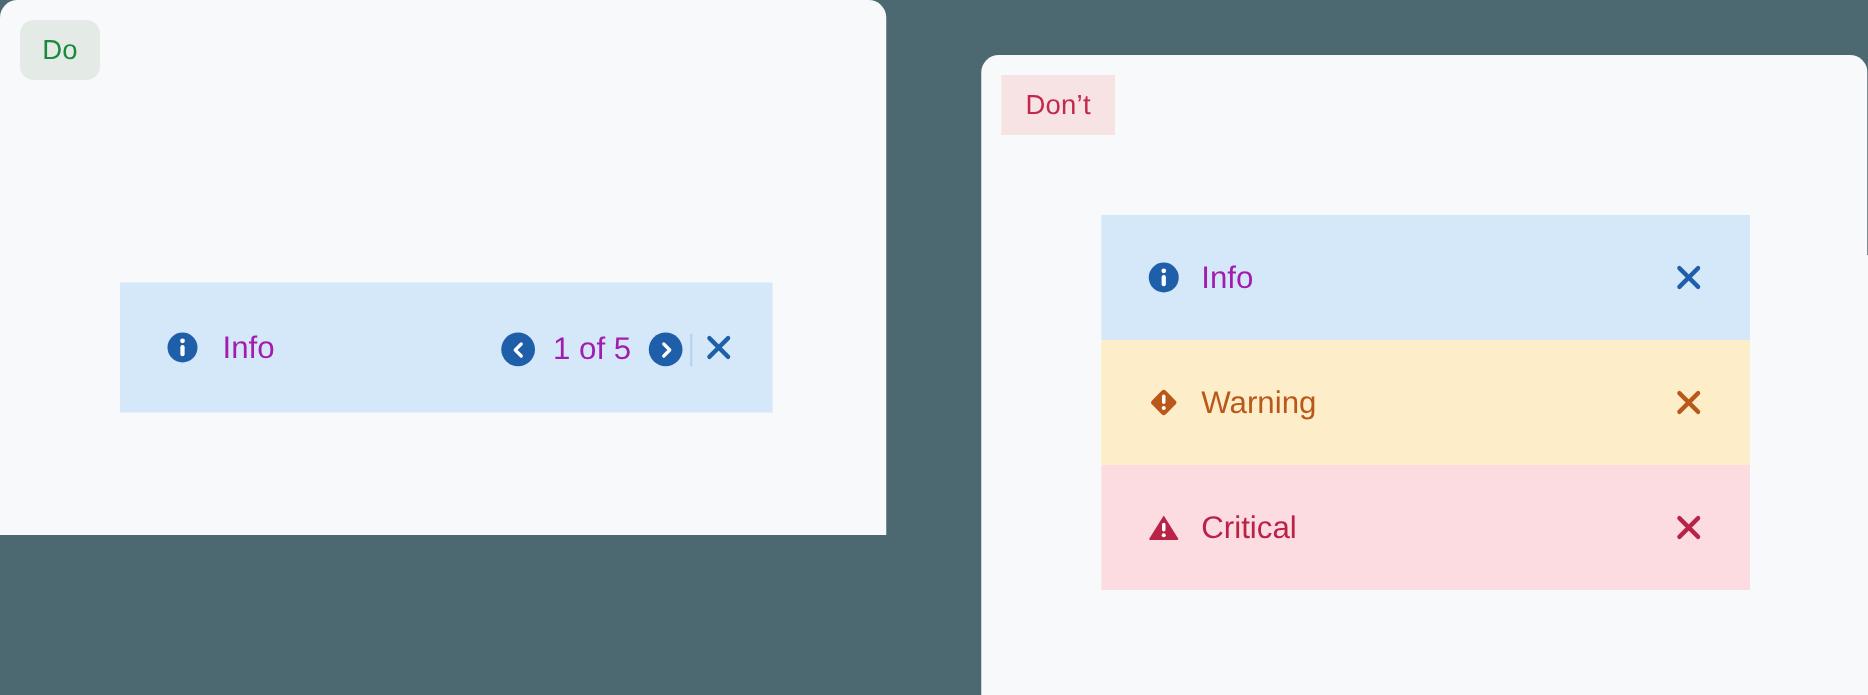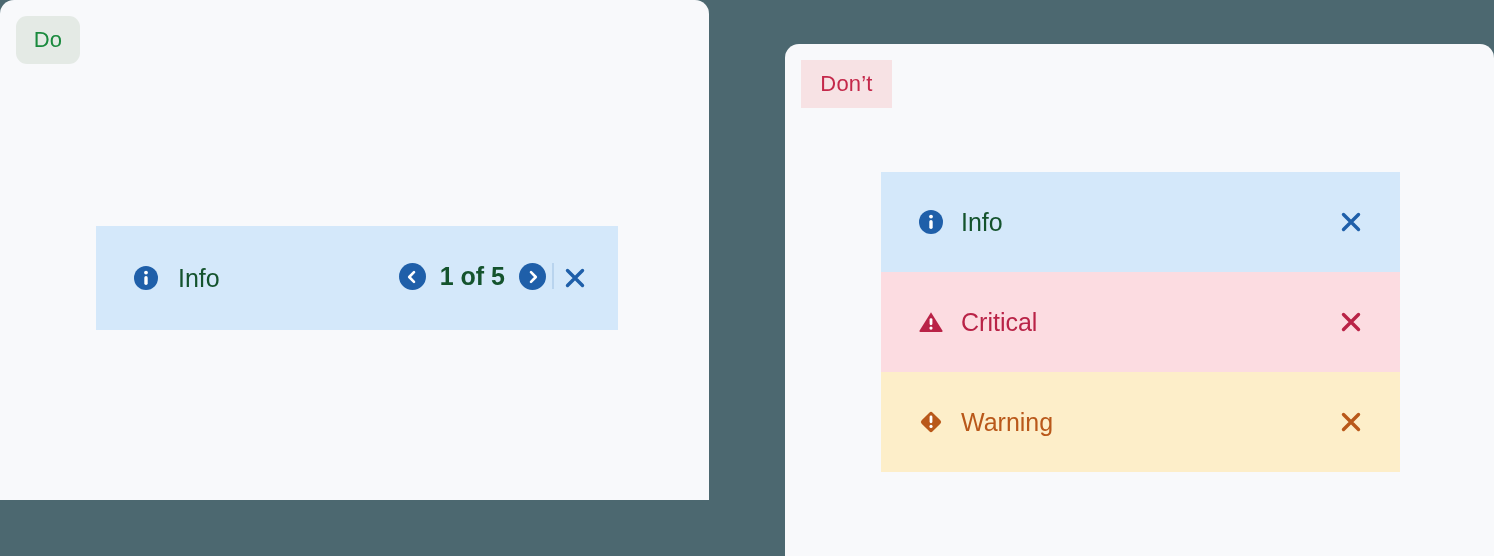--- a/index.html
+++ b/index.html
@@ -24,21 +24,21 @@
 
   
   .panel {
     position: relative;
     background: #f8f9fb;
     border-radius: 14px 14px 0 0;
     overflow: hidden;
   }
   .panel-do {
     width: 709px;
-    height: 500px;
+    height: 428px;
   }
   .panel-dont {
     width: 709px;
     height: 556px;
     margin-top: 44px;
   }
 
   
   .badge {
     position: absolute;
@@ -81,21 +81,21 @@
   }
   .notif-label {
     font-size: 25px;
     line-height: 1;
   }
 
   
   .sev-info      { background: #d4e8fa; }
   .sev-warning   { background: #fdeec9; }
   .sev-critical  { background: #fcdce1; }
-  .fg-info       { color: #14532d; }
+  .fg-info       { color: #a21caf; }
   .fg-warning    { color: #b9581a; }
   .fg-critical   { color: #b92347; }
 
   
   .icon {
     display: inline-flex;
     align-items: center;
     justify-content: center;
     flex: 0 0 auto;
   }
@@ -108,24 +108,23 @@
     top: 226px;
     width: 522px;
     height: 104px;
     padding: 0 28px 0 36px;
     justify-content: flex-start;
   }
   .do-bar .notif-left { gap: 18px; }
   .do-spacer { flex: 1 1 auto; min-width: 60px; }
   .do-right {
     display: flex;
-    align-items: flex-start;
+    align-items: flex-end;
     gap: 0;
     flex: 0 0 auto;
-    font-weight: bold;
   }
   .pager {
     display: flex;
     align-items: center;
     gap: 14px;
   }
   .pager-text {
     font-size: 25px;
     line-height: 1;
     white-space: nowrap;
@@ -239,52 +238,52 @@
           </span>
           <span class="notif-label">Info</span>
         </div>
         <span class="close-btn">
           <svg width="26" height="26" viewBox="0 0 26 26">
             <path d="M5.5 5.5 L20.5 20.5 M20.5 5.5 L5.5 20.5" fill="none" stroke="#1f5fa9" stroke-width="3.4" stroke-linecap="round"></path>
           </svg>
         </span>
       </div>
 
+      <div class="notif dont-row sev-warning fg-warning">
+        <div class="notif-left">
+          <span class="icon">
+            <svg width="28" height="28" viewBox="0 0 28 28">
+              <rect x="6.2" y="6.2" width="15.6" height="15.6" rx="2.4" transform="rotate(45 14 14)" fill="#b9581a"></rect>
+              <rect x="12.6" y="7.6" width="2.8" height="7.6" rx="1.4" fill="#ffffff"></rect>
+              <circle cx="14" cy="18.4" r="1.6" fill="#ffffff"></circle>
+            </svg>
+          </span>
+          <span class="notif-label">Warning</span>
+        </div>
+        <span class="close-btn">
+          <svg width="26" height="26" viewBox="0 0 26 26">
+            <path d="M5.5 5.5 L20.5 20.5 M20.5 5.5 L5.5 20.5" fill="none" stroke="#b9581a" stroke-width="3.4" stroke-linecap="round"></path>
+          </svg>
+        </span>
+      </div>
+
       <div class="notif dont-row sev-critical fg-critical">
         <div class="notif-left">
           <span class="icon">
             <svg width="28" height="28" viewBox="0 0 28 28">
               <path d="M14 4.3 L25.4 22.6 Q26.2 23.9 24.7 23.9 L3.3 23.9 Q1.8 23.9 2.6 22.6 Z" fill="#b92347"></path>
               <rect x="12.6" y="10.2" width="2.8" height="7" rx="1.4" fill="#ffffff"></rect>
               <circle cx="14" cy="20.1" r="1.6" fill="#ffffff"></circle>
             </svg>
           </span>
           <span class="notif-label">Critical</span>
         </div>
         <span class="close-btn">
           <svg width="26" height="26" viewBox="0 0 26 26">
             <path d="M5.5 5.5 L20.5 20.5 M20.5 5.5 L5.5 20.5" fill="none" stroke="#b92347" stroke-width="3.4" stroke-linecap="round"></path>
           </svg>
         </span>
       </div>
 
-      <div class="notif dont-row sev-warning fg-warning">
-        <div class="notif-left">
-          <span class="icon">
-            <svg width="28" height="28" viewBox="0 0 28 28">
-              <rect x="6.2" y="6.2" width="15.6" height="15.6" rx="2.4" transform="rotate(45 14 14)" fill="#b9581a"></rect>
-              <rect x="12.6" y="7.6" width="2.8" height="7.6" rx="1.4" fill="#ffffff"></rect>
-              <circle cx="14" cy="18.4" r="1.6" fill="#ffffff"></circle>
-            </svg>
-          </span>
-          <span class="notif-label">Warning</span>
-        </div>
-        <span class="close-btn">
-          <svg width="26" height="26" viewBox="0 0 26 26">
-            <path d="M5.5 5.5 L20.5 20.5 M20.5 5.5 L5.5 20.5" fill="none" stroke="#b9581a" stroke-width="3.4" stroke-linecap="round"></path>
-          </svg>
-        </span>
-      </div>
-
     </div>
   </section>
 
 </div>
 
 </body></html>

